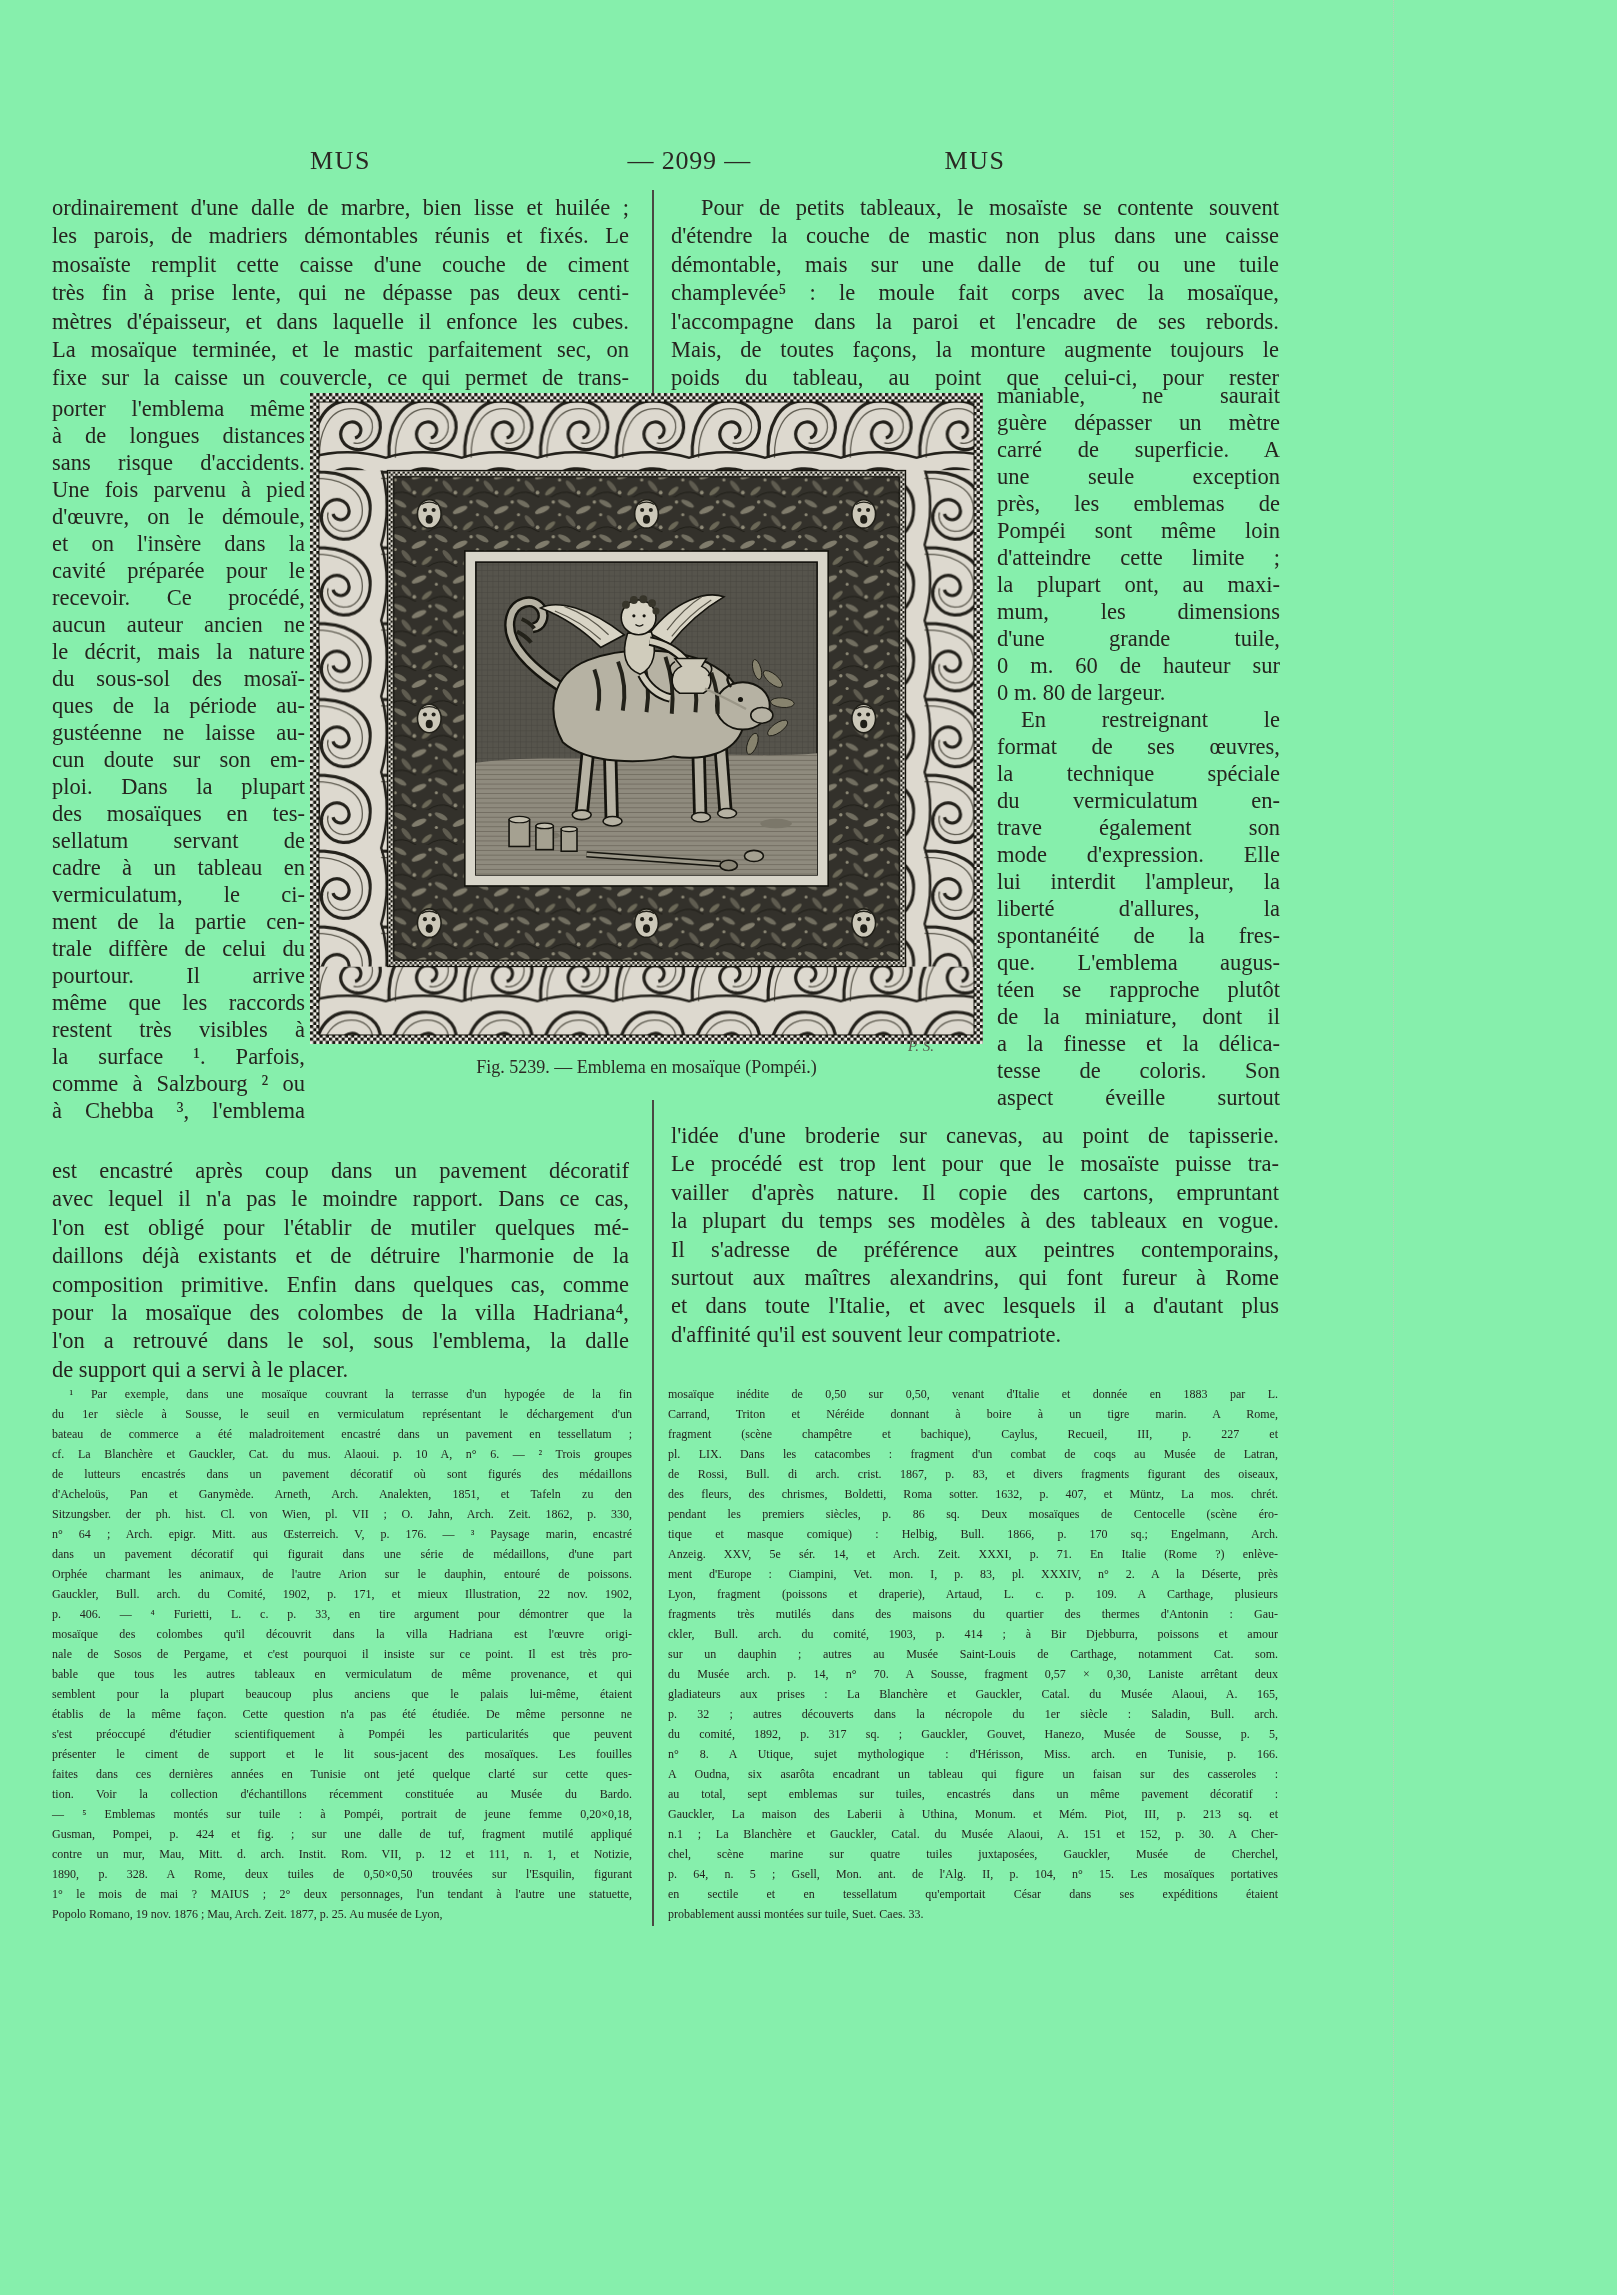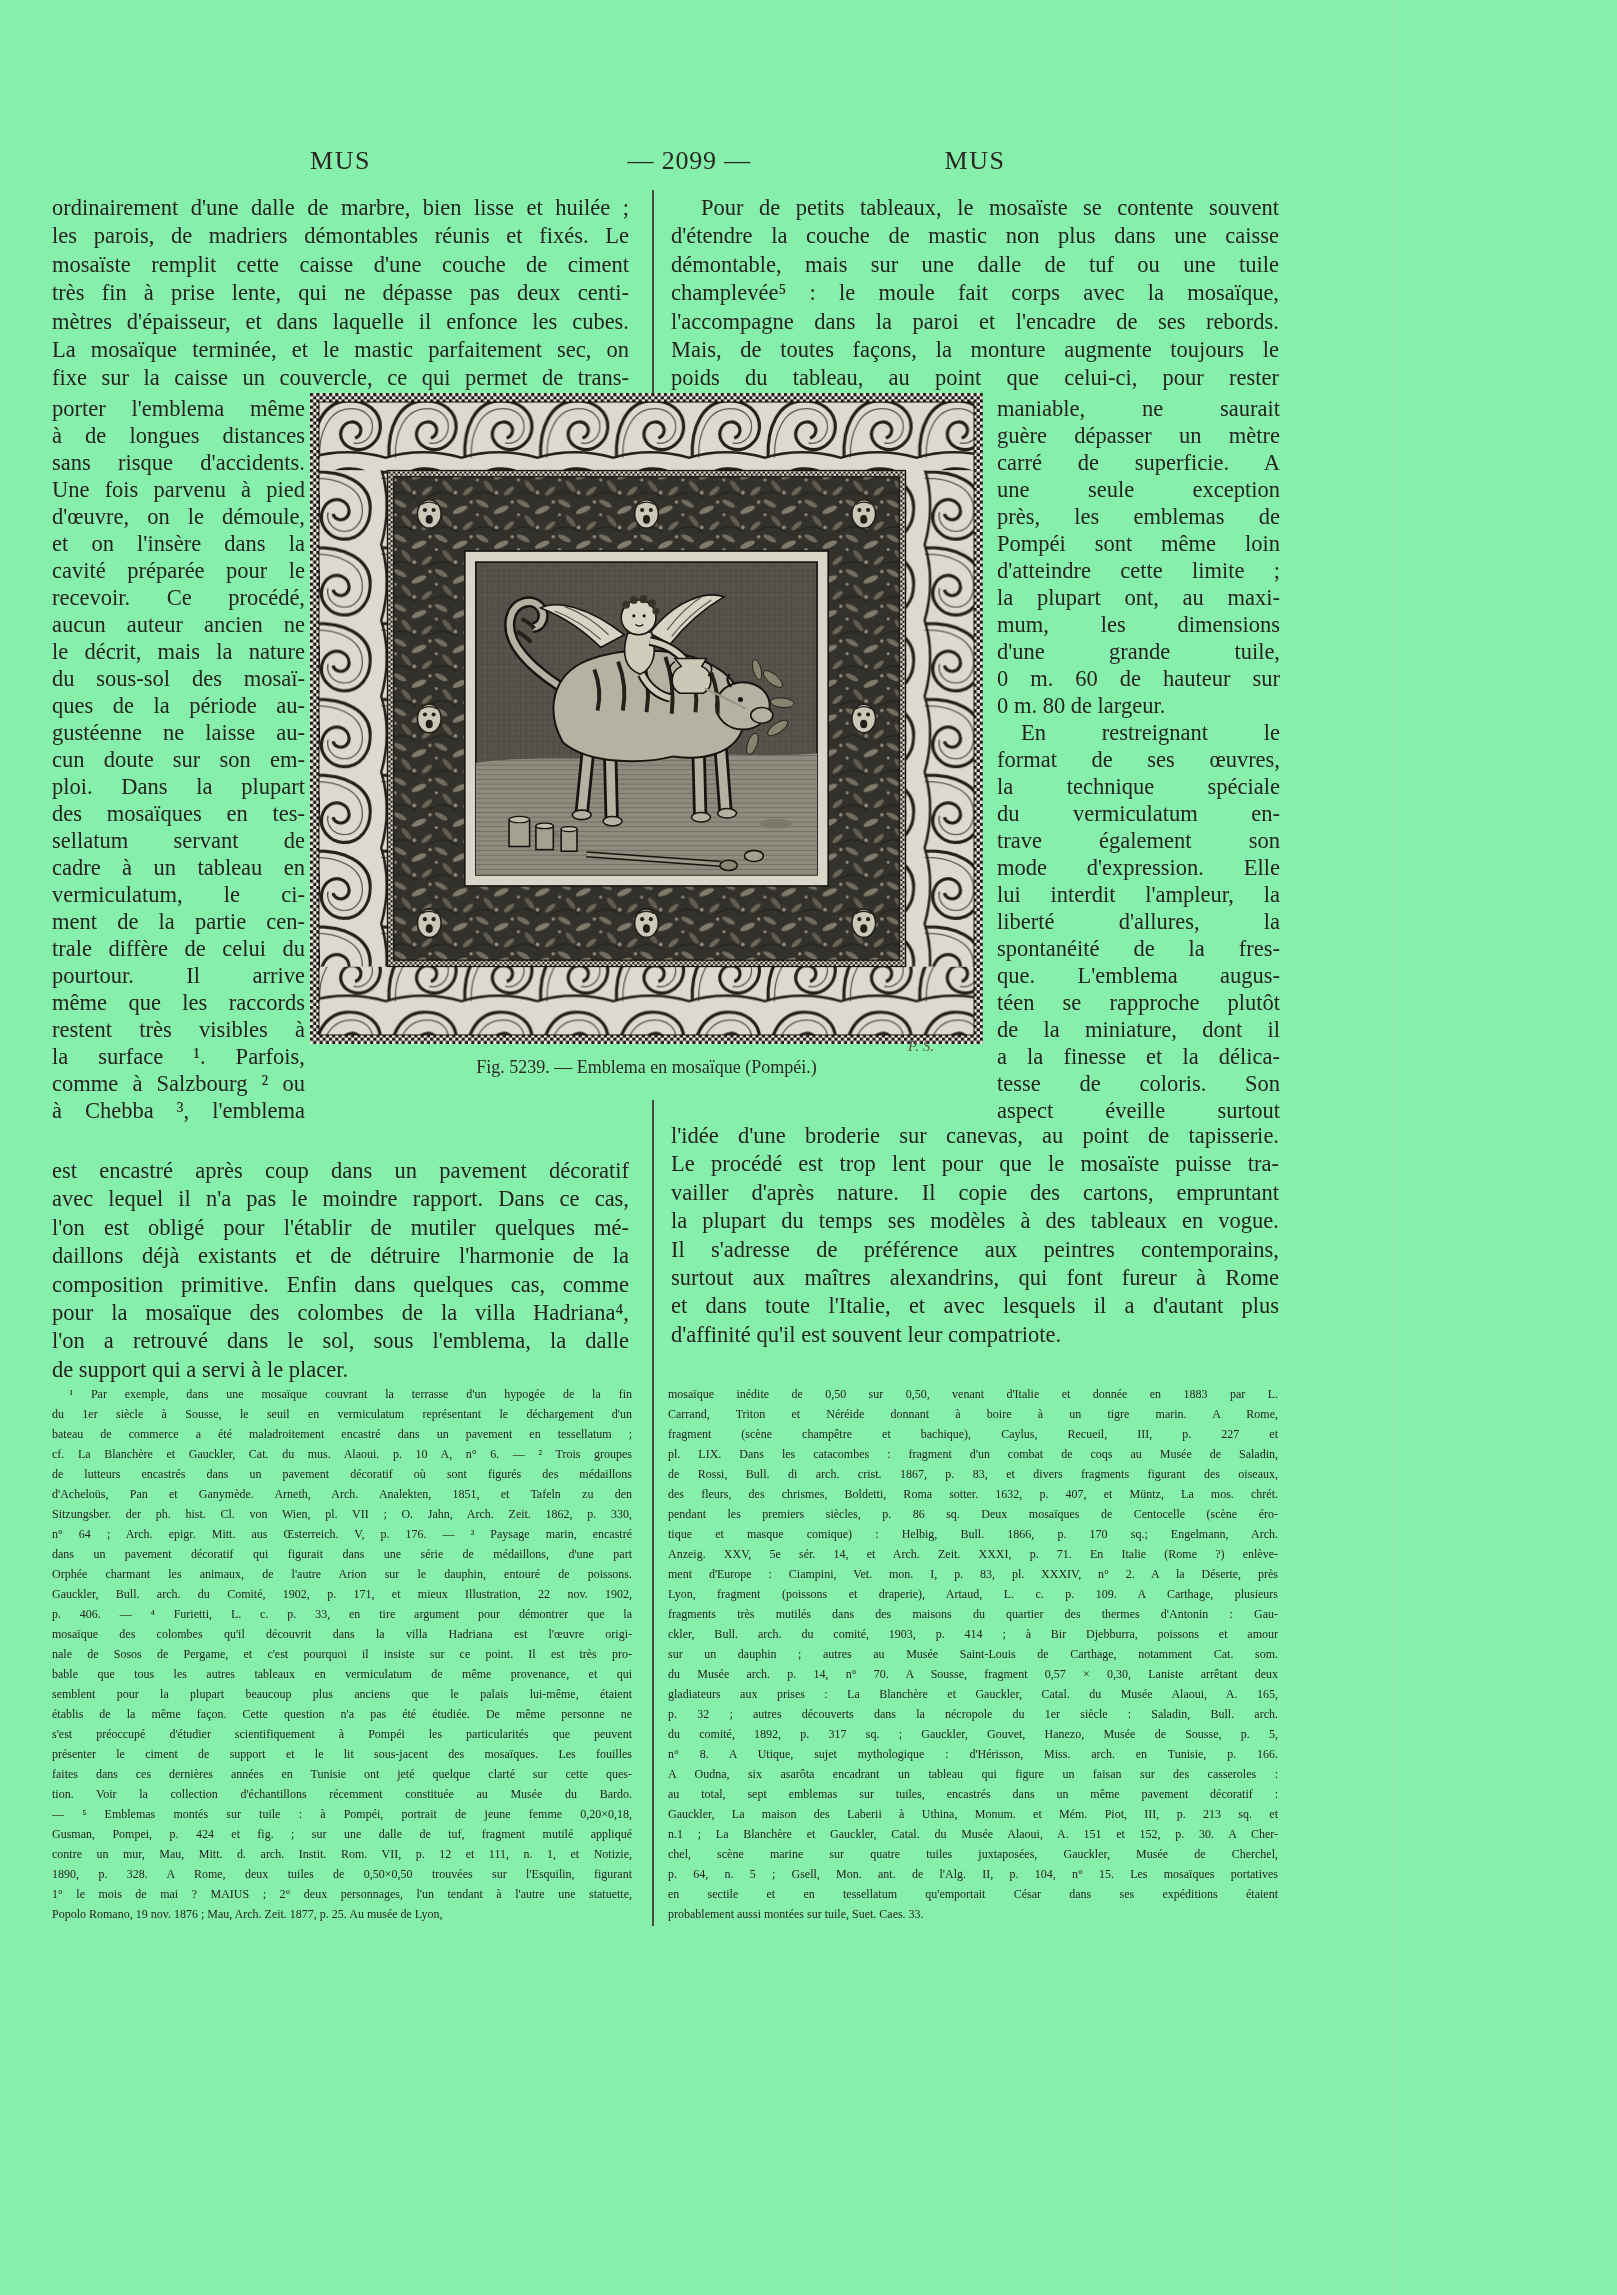--- a/index.html
+++ b/index.html
@@ -22,21 +22,21 @@
   .d2{left:652px;top:1100px;height:826px;}
   .scan-edge{position:absolute;left:1393px;top:0;height:2295px;border-left:1.6px dotted #c8c5bc;opacity:.8;}
   
   .txt{position:absolute;font-size:22.5px;line-height:28.4px;}
   .txt .ln{text-align:justify;text-align-last:justify;white-space:normal;}
   .narrow{line-height:27px;}
   .left-top{left:52px;top:194px;width:577px;}
   .left-narrow{left:52px;top:395px;width:253px;}
   .left-bottom{left:52px;top:1125px;width:577px;margin-top:32px;}
   .right-top{left:671px;top:194px;width:608px;}
-  .right-narrow{left:997px;top:395px;width:283px;}
+  .right-narrow{left:997px;top:382px;width:283px;}
   .right-bottom{left:671px;top:1122px;width:608px;}
   .left-bottom .ln:last-child,
   .right-bottom .ln:last-child{text-align-last:left;}
   .right-narrow .ln:nth-child(12){text-align-last:left;}
   .right-top .ln:first-child{text-indent:30px;}
   .right-narrow .ln:nth-child(13){text-indent:24px;}
   
   .figure{position:absolute;left:310px;top:393px;width:673px;height:651px;}
   .figure svg{display:block;}
   .fig-caption{position:absolute;left:310px;top:1057px;width:673px;text-align:center;
@@ -357,21 +357,21 @@
       <div class="ln">Gusman, Pompei, p. 424 et fig. ; sur une dalle de tuf, fragment mutilé appliqué</div>
       <div class="ln">contre un mur, Mau, Mitt. d. arch. Instit. Rom. VII, p. 12 et 111, n. 1, et Notizie,</div>
       <div class="ln">1890, p. 328. A Rome, deux tuiles de 0,50×0,50 trouvées sur l'Esquilin, figurant</div>
       <div class="ln">1° le mois de mai ? MAIUS ; 2° deux personnages, l'un tendant à l'autre une statuette,</div>
       <div class="ln">Popolo Romano, 19 nov. 1876 ; Mau, Arch. Zeit. 1877, p. 25. Au musée de Lyon,</div>
     </div>
   <div class="fn fn-right">
       <div class="ln">mosaïque inédite de 0,50 sur 0,50, venant d'Italie et donnée en 1883 par L.</div>
       <div class="ln">Carrand, Triton et Néréide donnant à boire à un tigre marin. A Rome,</div>
       <div class="ln">fragment (scène champêtre et bachique), Caylus, Recueil, III, p. 227 et</div>
-      <div class="ln">pl. LIX. Dans les catacombes : fragment d'un combat de coqs au Musée de Saladin,</div>
+      <div class="ln">pl. LIX. Dans les catacombes : fragment d'un combat de coqs au Musée de Latran,</div>
       <div class="ln">de Rossi, Bull. di arch. crist. 1867, p. 83, et divers fragments figurant des oiseaux,</div>
       <div class="ln">des fleurs, des chrismes, Boldetti, Roma sotter. 1632, p. 407, et Müntz, La mos. chrét.</div>
       <div class="ln">pendant les premiers siècles, p. 86 sq. Deux mosaïques de Centocelle (scène éro-</div>
       <div class="ln">tique et masque comique) : Helbig, Bull. 1866, p. 170 sq.; Engelmann, Arch.</div>
       <div class="ln">Anzeig. XXV, 5e sér. 14, et Arch. Zeit. XXXI, p. 71. En Italie (Rome ?) enlève-</div>
       <div class="ln">ment d'Europe : Ciampini, Vet. mon. I, p. 83, pl. XXXIV, n° 2. A la Déserte, près</div>
       <div class="ln">Lyon, fragment (poissons et draperie), Artaud, L. c. p. 109. A Carthage, plusieurs</div>
       <div class="ln">fragments très mutilés dans des maisons du quartier des thermes d'Antonin : Gau-</div>
       <div class="ln">ckler, Bull. arch. du comité, 1903, p. 414 ; à Bir Djebburra, poissons et amour</div>
       <div class="ln">sur un dauphin ; autres au Musée Saint-Louis de Carthage, notamment Cat. som.</div>

